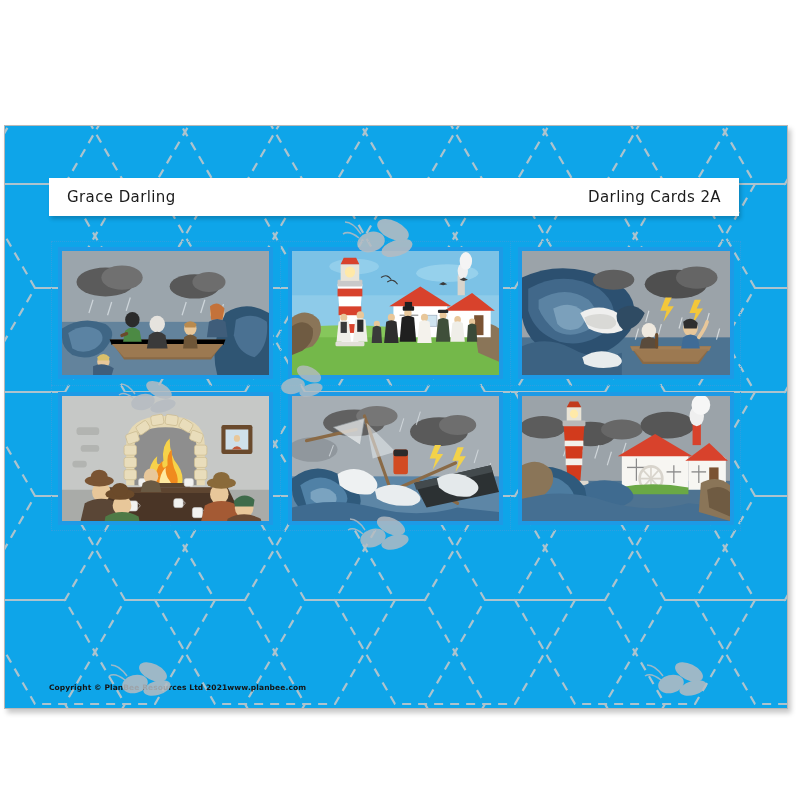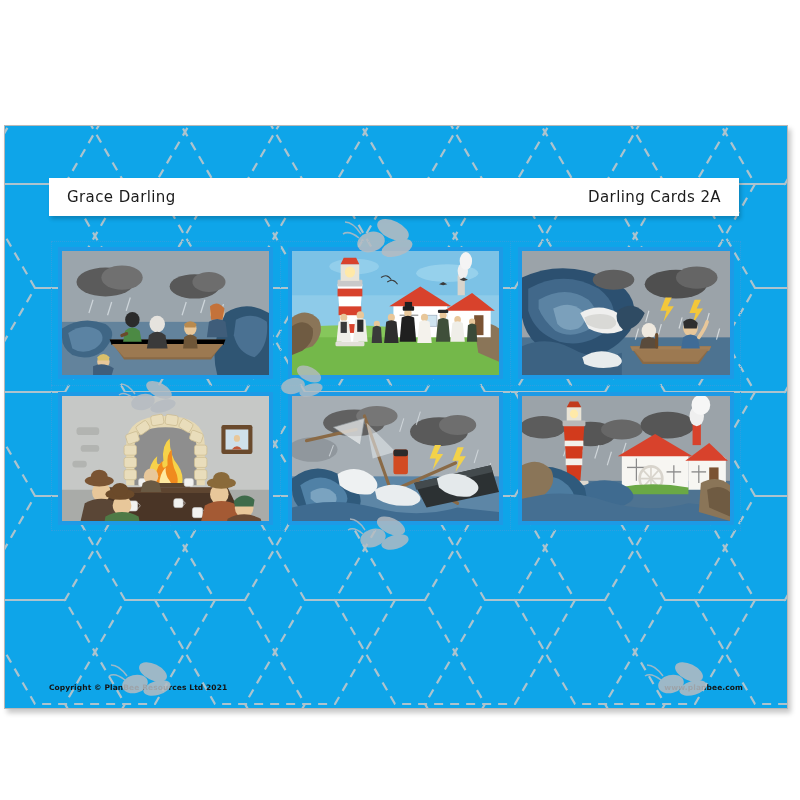--- a/index.html
+++ b/index.html
@@ -60,21 +60,21 @@
     border:4px solid #1d9ae6;
     box-sizing:border-box;
     overflow:hidden;
     background:#8ea6b4;
   }
   .scene{position:absolute;left:0;top:0;width:100%;height:100%;}
 
   
   .foot{
     position:absolute;bottom:16px;width:100%;
-    display:flex;justify-content:space-between;
+    display:flex;justify-content:flex-start;
     padding:0 44px;box-sizing:border-box;z-index:6;
   }
   .foot span{
     font-family:"DejaVu Sans", sans-serif;
     font-size:7.5px;font-weight:bold;color:#141414;
     letter-spacing:.1px;
   }
 
   
   .bee{position:absolute;z-index:7;pointer-events:none;}

